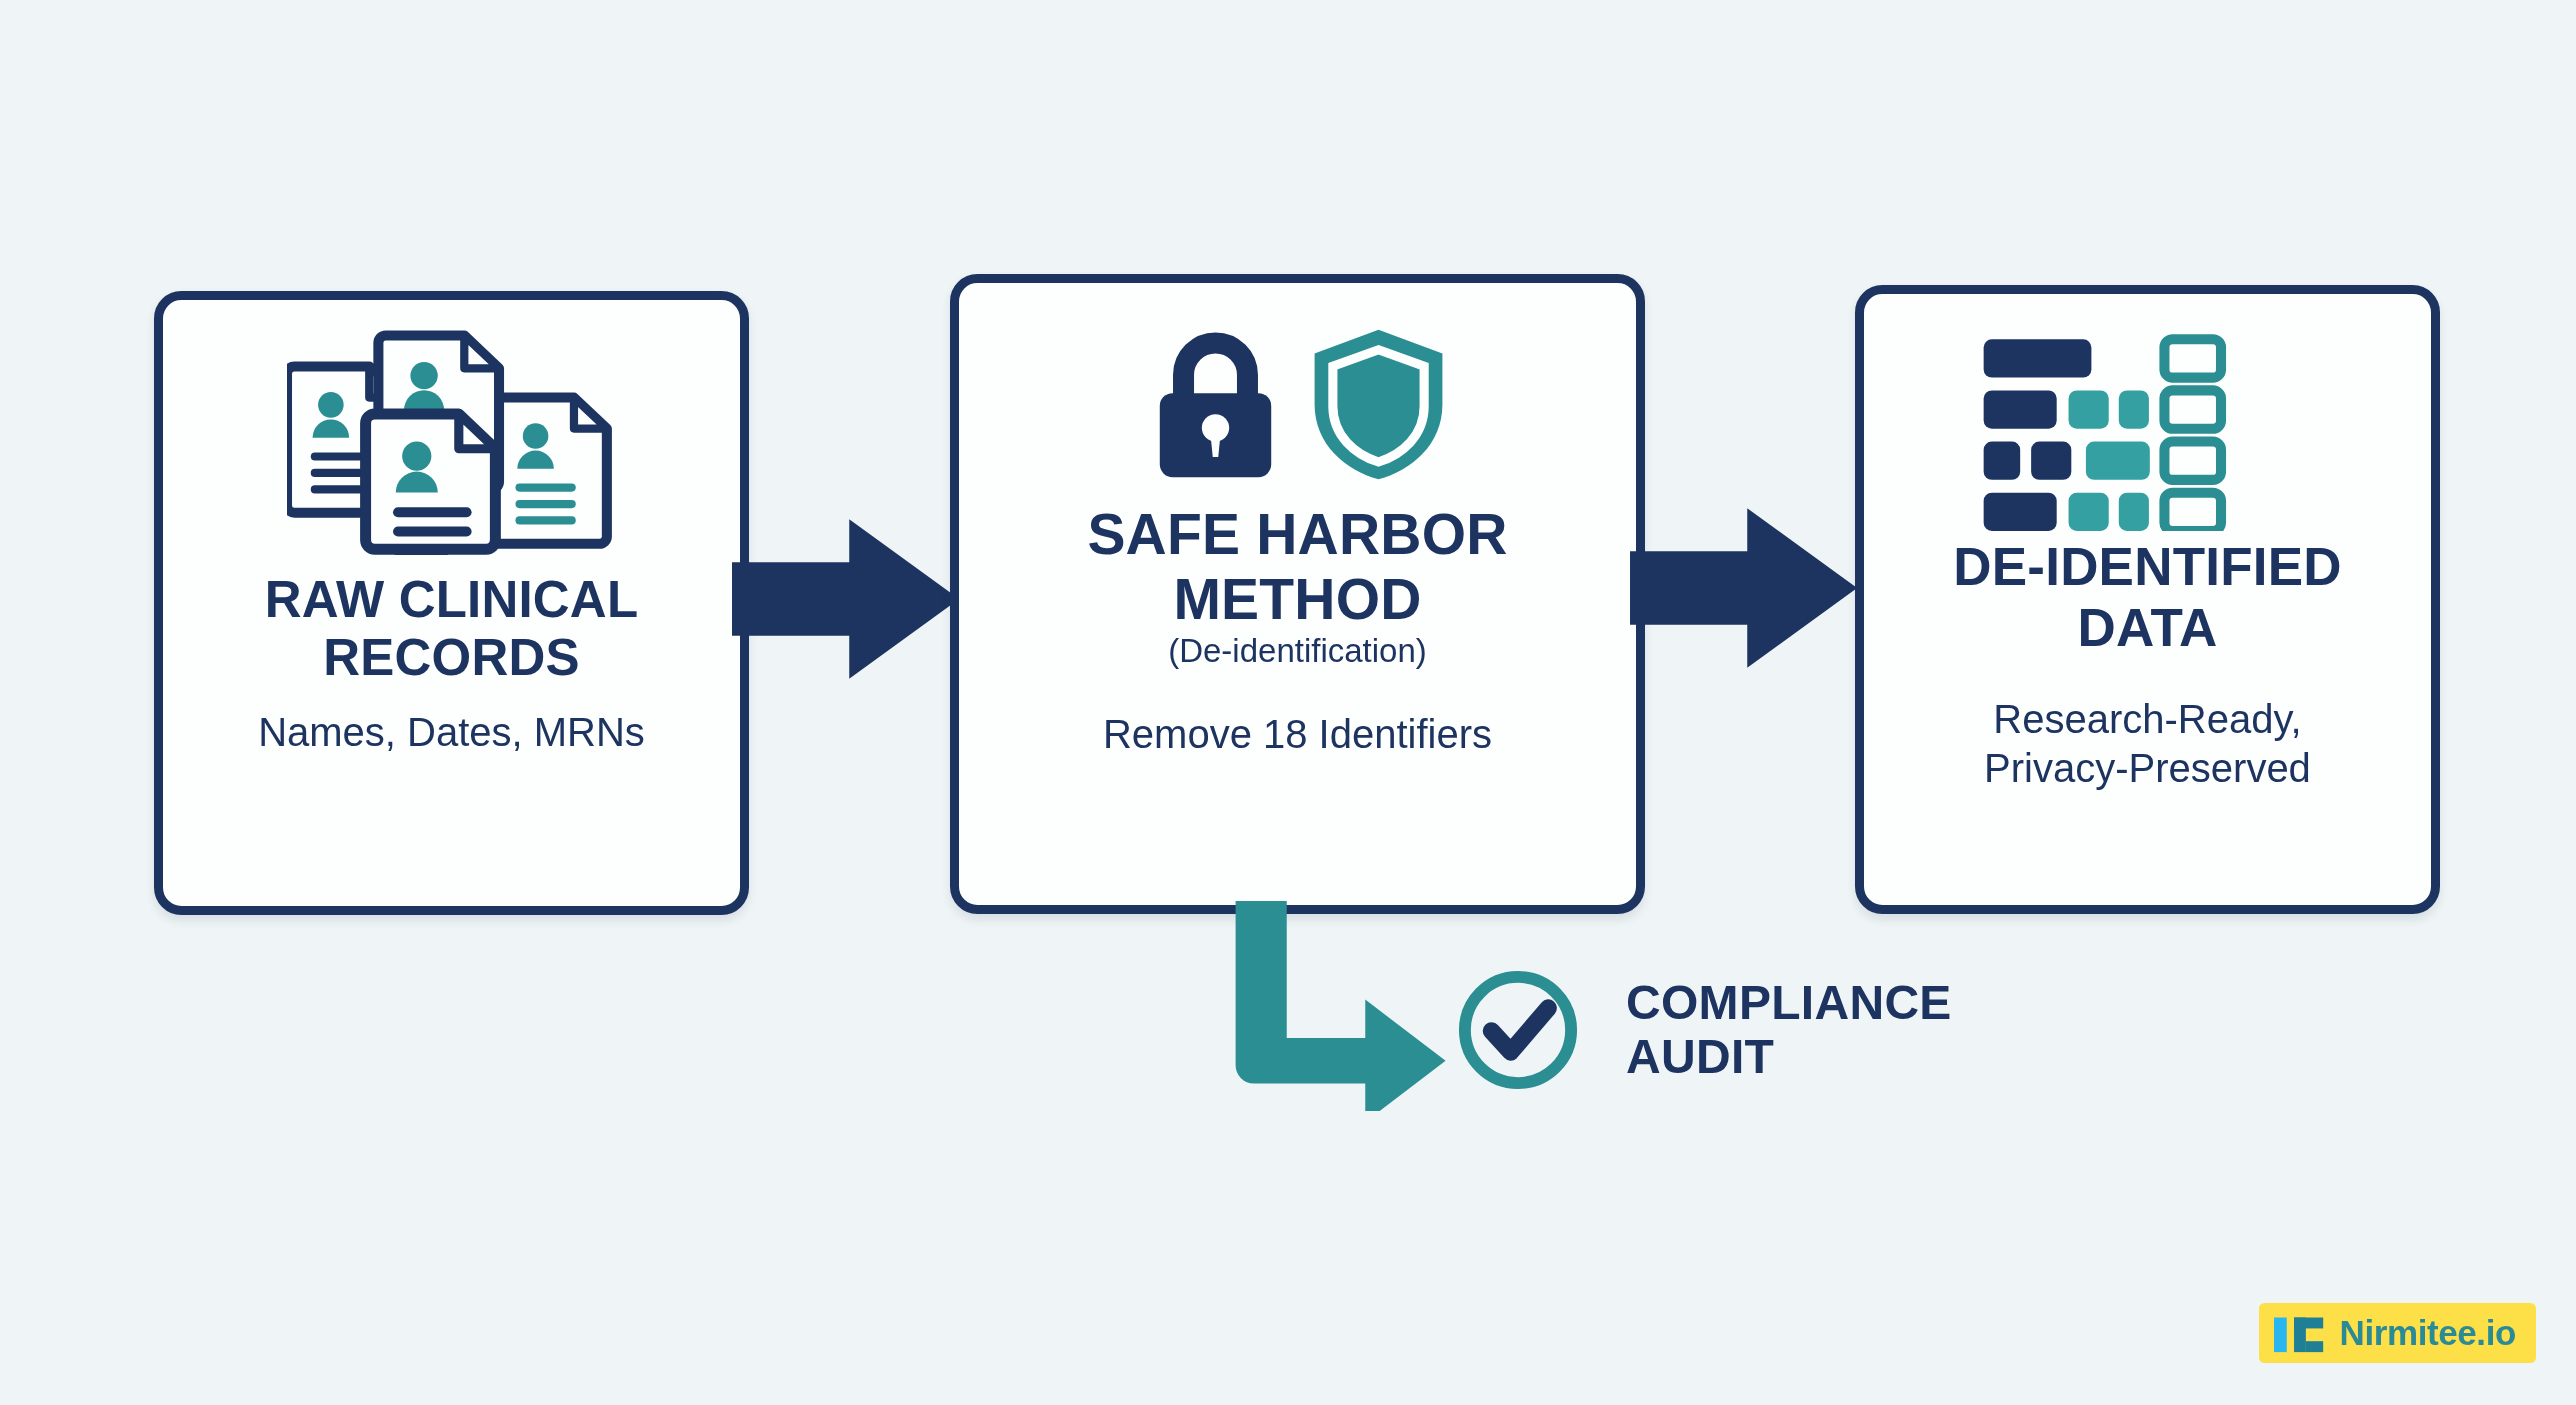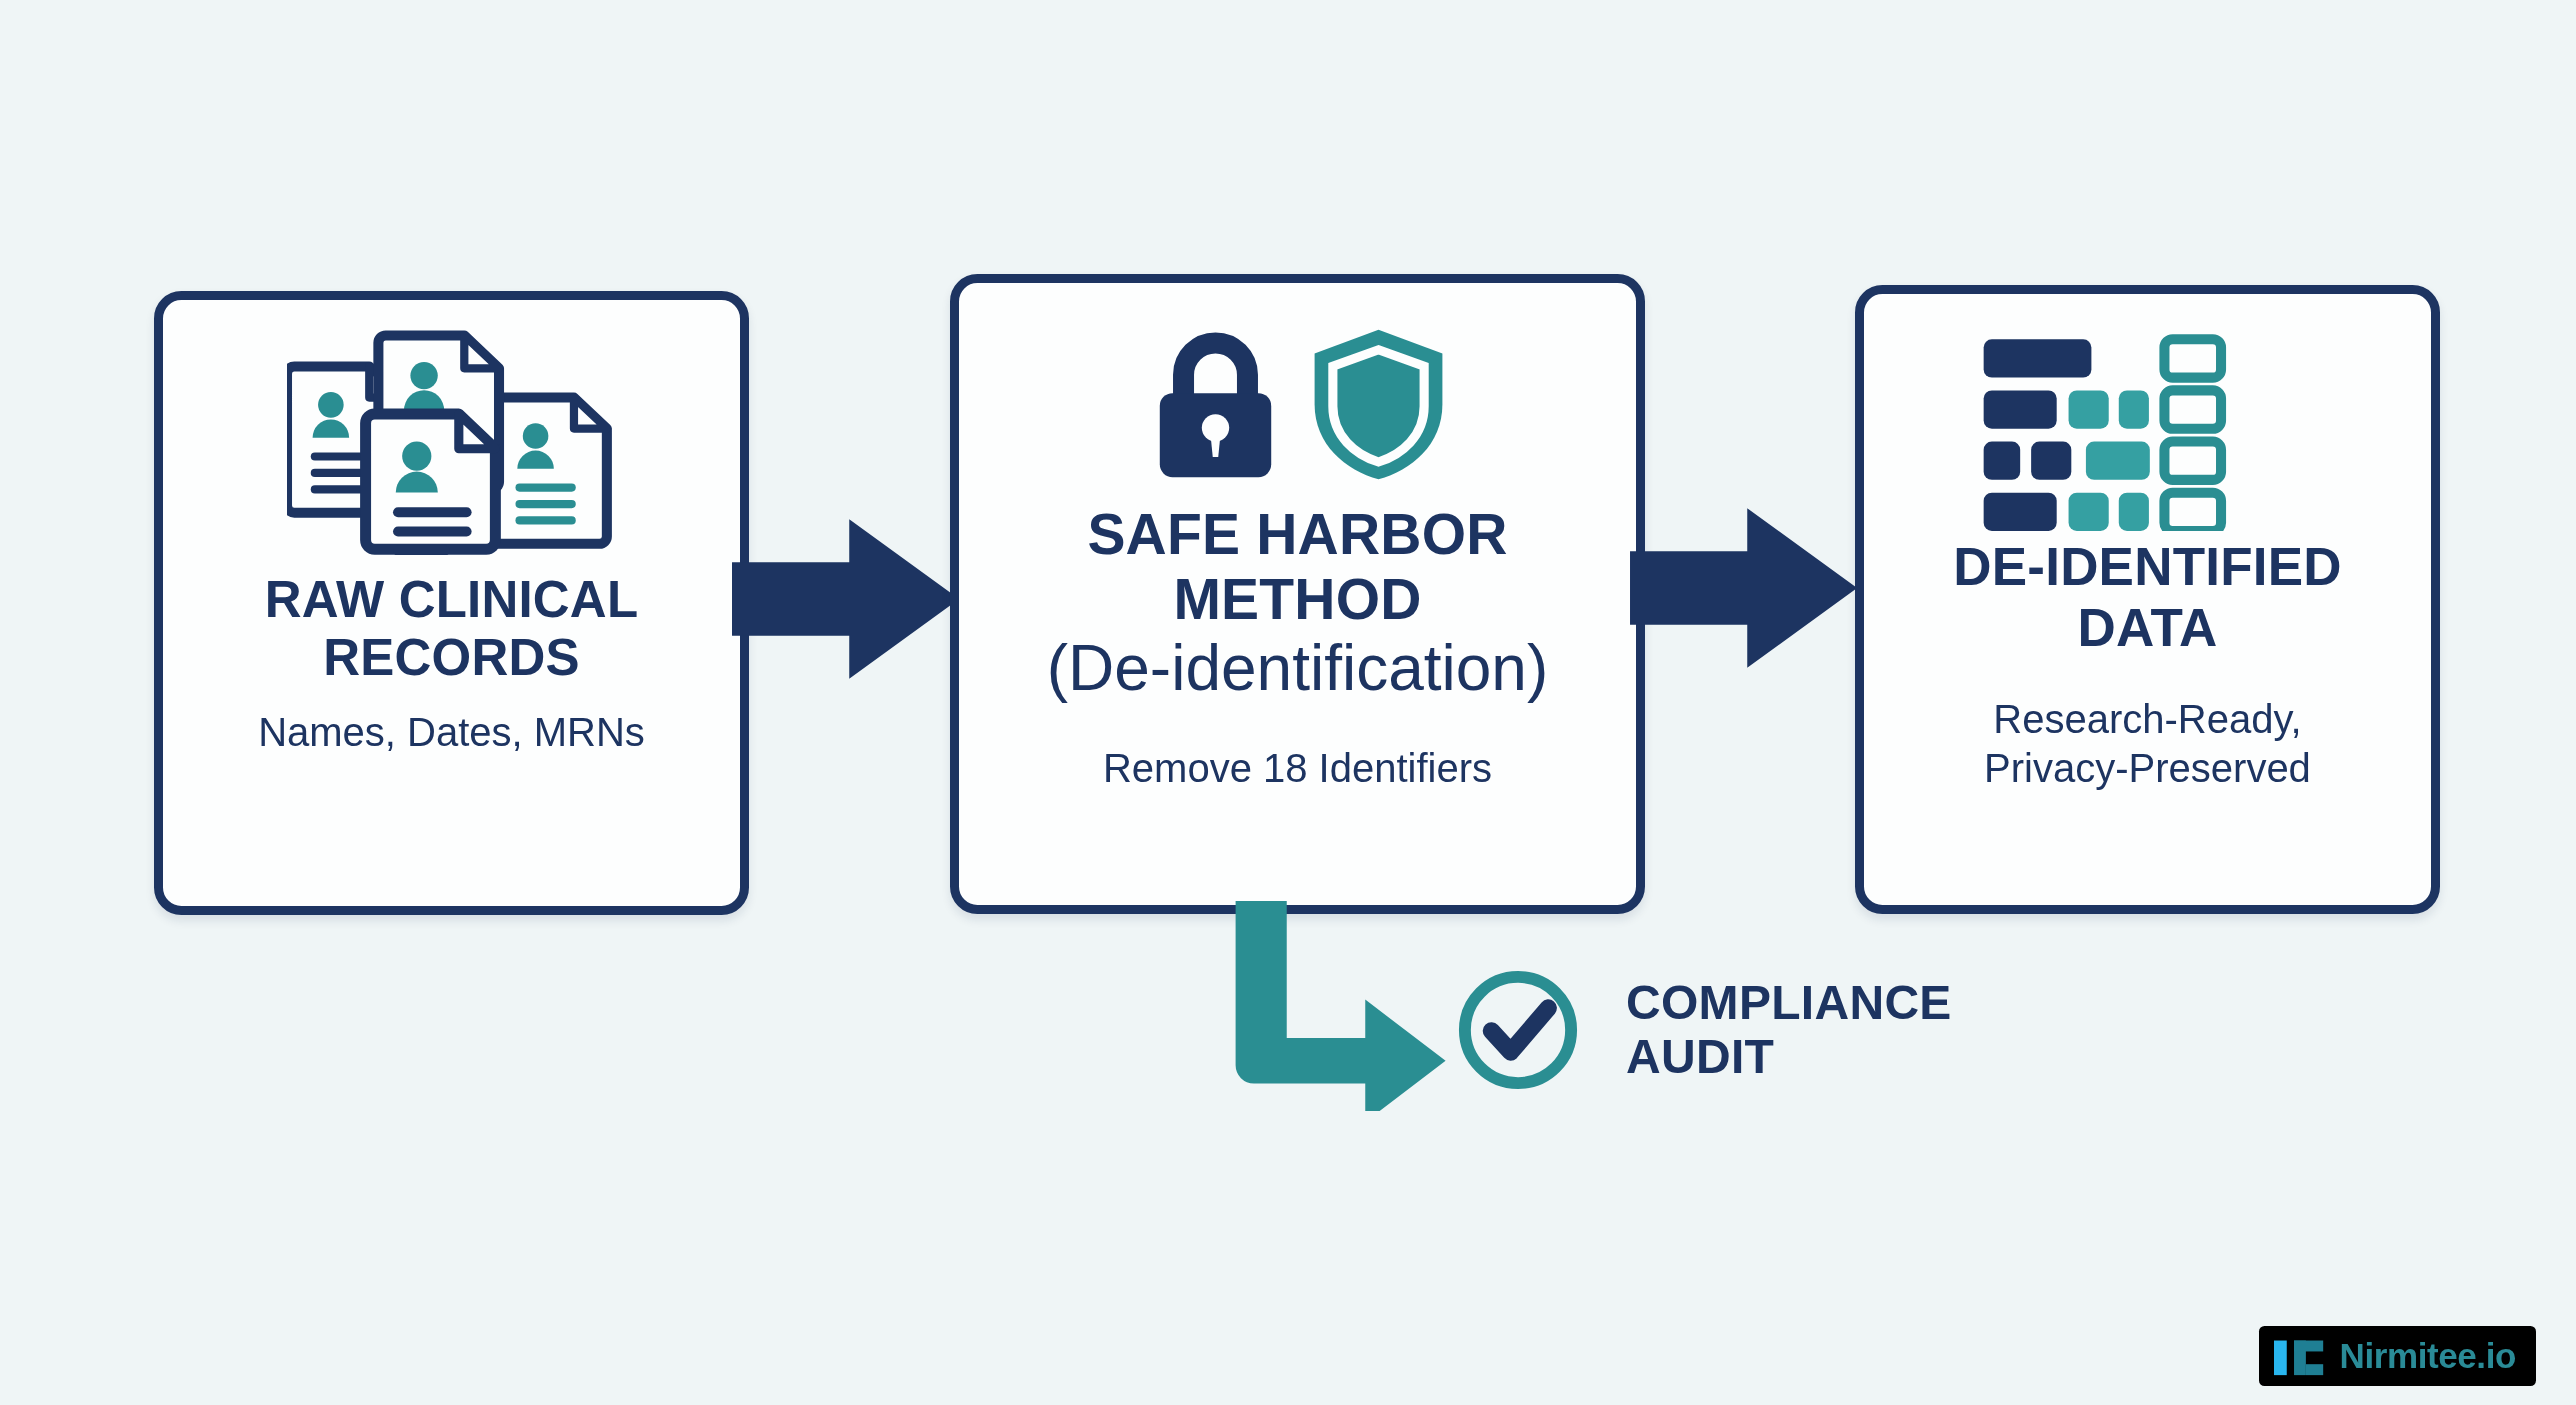--- a/index.html
+++ b/index.html
@@ -42,21 +42,21 @@
     text-align:center;
     line-height:1.14;
     letter-spacing:0.2px;
   }
   #card-raw    .card-title { font-size:51px; margin-top:16px; }
   #card-method .card-title { font-size:57px; margin-top:1px; }
   #card-deid   .card-title { font-size:53px; margin-top:5.5px; }
 
   .card-sub-lg {
     color:#1d3461;
-    font-size:64px;
+    font-size:33px;
     font-weight:normal;
     text-align:right;
     line-height:1.1;
     margin-top:1.8px;
   }
   .card-desc {
     color:#1d3461;
     font-size:40px;
     font-weight:normal;
     text-align:center;
@@ -88,23 +88,23 @@
     display:flex; align-items:center; gap:43px;
   }
   #compliance-audit .check-badge { width:130px; height:130px; flex:0 0 auto; }
   #compliance-audit .audit-label {
     color:#1d3461; font-weight:bold; font-size:48px;
     line-height:1.12; letter-spacing:0.3px;
   }
 
   
   #logo {
-    position:absolute; right:40px; bottom:19px;
+    position:absolute; right:40px; bottom:42px;
     display:flex; align-items:center; gap:14.6px;
-    background:#000000; padding:9.1px 20px 9.1px 14.6px; border-radius:5.5px;
+    background:#fde047; padding:9.1px 20px 9.1px 14.6px; border-radius:5.5px;
   }
   #logo .logo-text { color:#2a8b97; font-size:35px; font-weight:bold; letter-spacing:-0.4px; }
 </style>
 </head>
 <body>
 
 <div class="stage">
 
   <div class="card" id="card-raw">
     <div class="card-inner">

